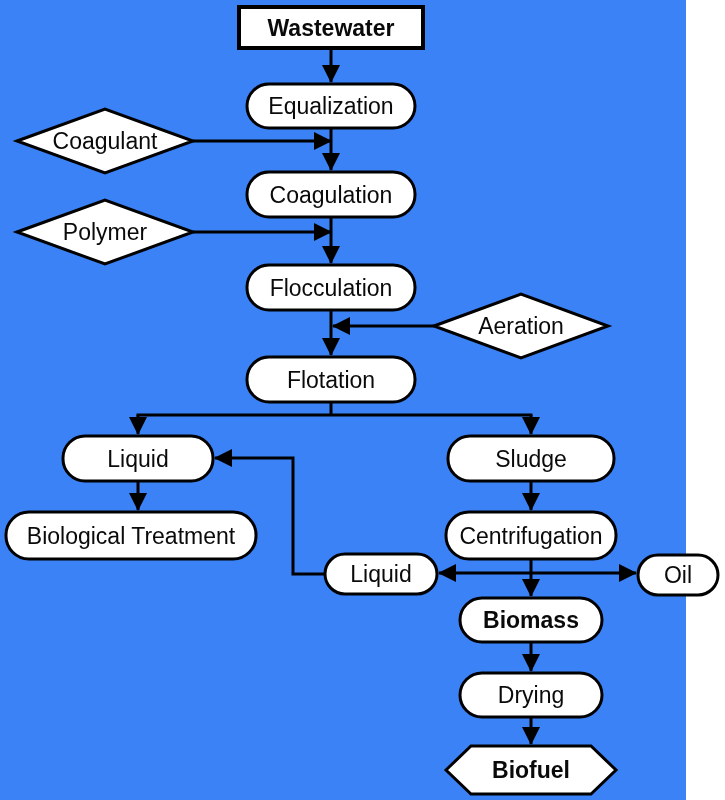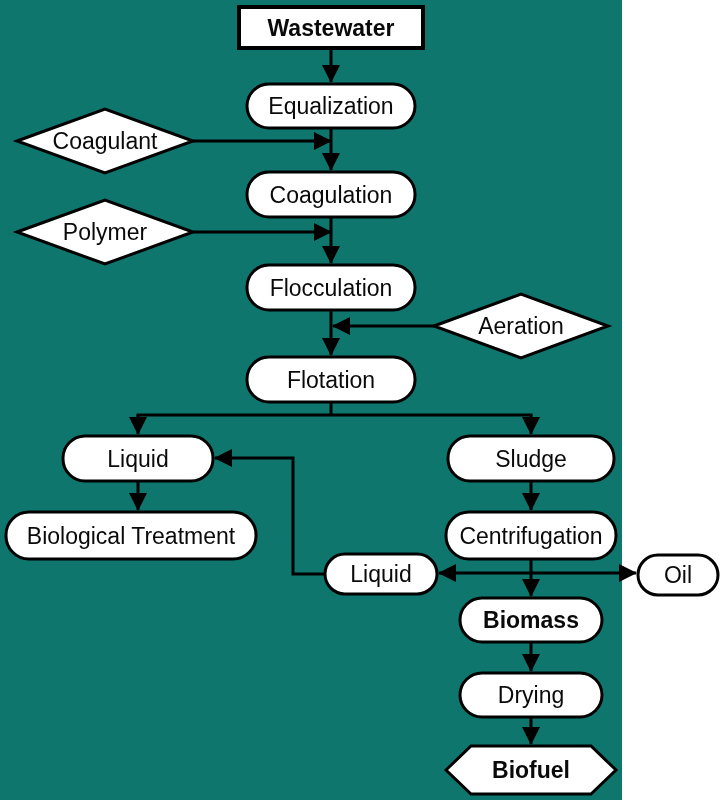--- a/index.html
+++ b/index.html
@@ -1,19 +1,19 @@
 <!DOCTYPE html>
 <html><head>
 <meta charset="utf-8">
 <style>
   html,body{margin:0;padding:0;background:#ffffff;}
   .canvas{
     position:relative;
-    width:622px;height:800px;
-    background:#0f766e;
+    width:686px;height:800px;
+    background:#3b82f6;
     font-family:"Liberation Sans", sans-serif;
   }
   svg{display:block;}
   .node{fill:#ffffff;stroke:#000000;stroke-width:3;}
   .node-thick{fill:#ffffff;stroke:#000000;stroke-width:4;}
   .edge{stroke:#000000;stroke-width:3;fill:none;}
   text{
     font-size:23px;
     fill:#0a0a0a;
     text-anchor:middle;

